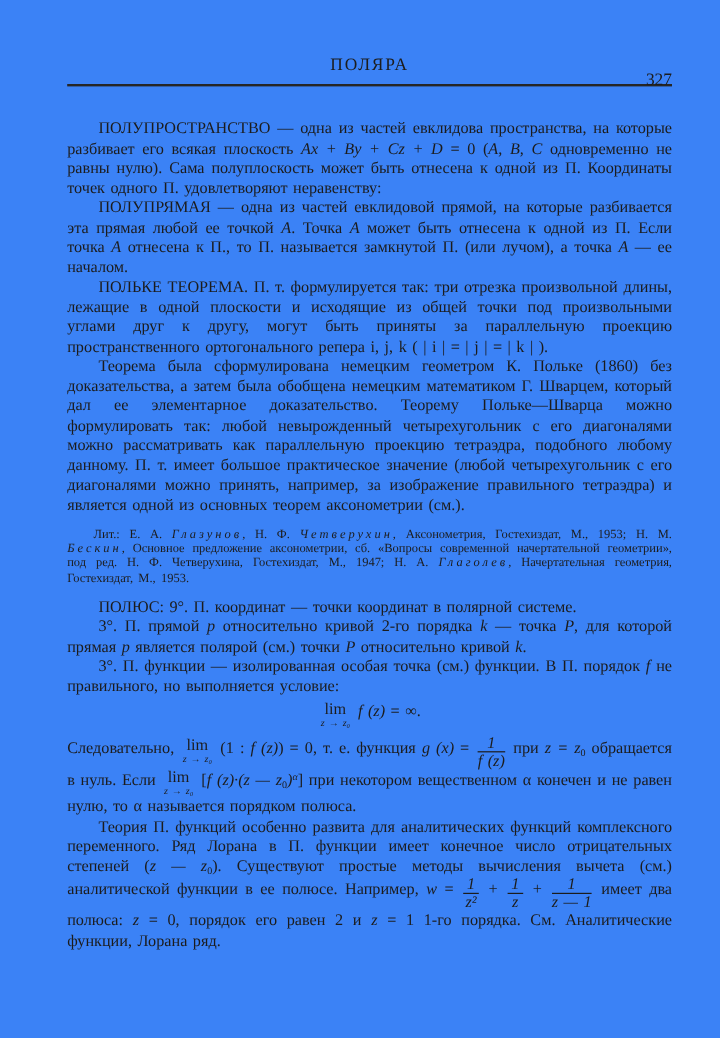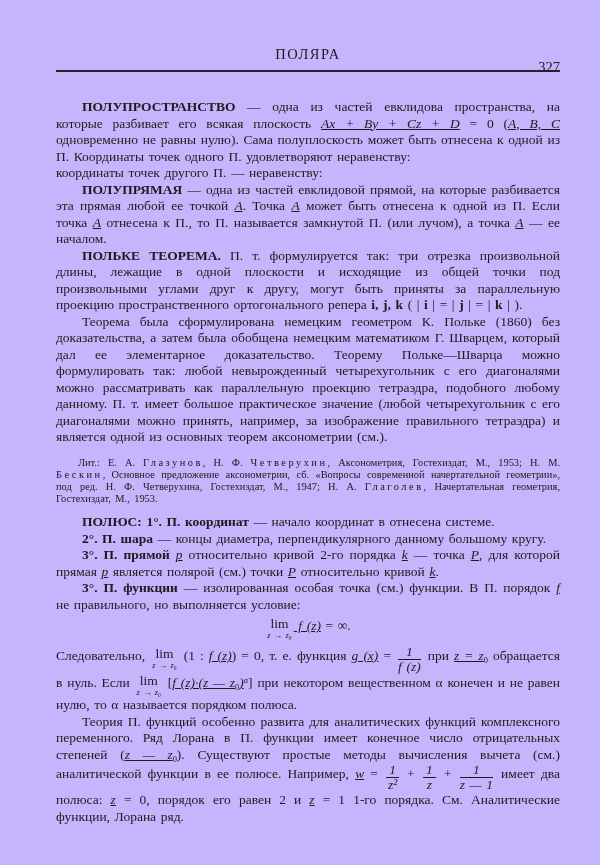--- a/index.html
+++ b/index.html
@@ -1,21 +1,21 @@
 <!DOCTYPE html>
 <html lang="ru"><head>
 <meta charset="utf-8">
 <style>
   html, body { margin: 0; padding: 0; background: #d9d9d6; }
   .page {
     position: relative;
     width: 600px;
     height: 865px;
     margin: 0 auto;
-    background: #c4b5fd;
+    background: #3b82f6;
     box-sizing: border-box;
     padding: 46px 40px 0 56px;
     overflow: hidden;
     color: #1c1c1c;
     font-family: "Liberation Serif", "DejaVu Serif", serif;
   }
   .header-row {
     position: relative;
     text-align: center;
     font-size: 14.5px;
@@ -39,23 +39,23 @@
   .block.pn { text-indent: 0; }
   .block.formula { text-align: center; text-indent: 0; margin: 4px 0 5px; }
   .block.lit {
     font-size: 10.4px;
     line-height: 12.2px;
     margin: 11px 0 9px;
     text-indent: 22px;
     word-spacing: 0.18em;
   }
   .seg-n { }
-  .seg-b { font-weight: bold; }
-  .seg-i { font-style: italic; text-decoration: underline; }
-  .seg-sp { letter-spacing: 2.5px; }
+  .seg-b { font-weight: normal; }
+  .seg-i { font-style: italic; }
+  .seg-sp { letter-spacing: 2.5px; font-style: italic; }
   .seg-sub { font-size: 0.62em; vertical-align: -0.3em; line-height: 0; }
   .seg-sup { font-size: 0.62em; vertical-align: 0.5em; line-height: 0; font-style: italic; }
   .frac {
     display: inline-block;
     vertical-align: -0.8em;
     text-align: center;
     line-height: 1.05;
     margin: 0 2px;
     font-style: italic;
     text-indent: 0;
@@ -78,26 +78,24 @@
 <body>
 
 <div class="page">
   <div class="header-row">
     <span class="running-title">ПОЛЯРА</span>
     <span class="page-number">327</span>
   </div>
   <hr class="header-rule">
   <div class="article-body">
       <div class="block p"><span class="seg-b">ПОЛУПРОСТРАНСТВО</span><span class="seg-n"> — одна из частей евклидова пространства, на которые разбивает его всякая плоскость </span><span class="seg-i">Ax + By + Cz + D</span><span class="seg-n"> = 0 (</span><span class="seg-i">A, B, C</span><span class="seg-n"> одновременно не равны нулю). Сама полуплоскость может быть отнесена к одной из П. Координаты точек одного П. удовлетворяют неравенству:</span></div>
-      <div class="block pn"><span class="seg-n">координаты точек другого П. — неравенству:</span></div>
       <div class="block p"><span class="seg-b">ПОЛУПРЯМАЯ</span><span class="seg-n"> — одна из частей евклидовой прямой, на которые разбивается эта прямая любой ее точкой </span><span class="seg-i">А</span><span class="seg-n">. Точка </span><span class="seg-i">А</span><span class="seg-n"> может быть отнесена к одной из П. Если точка </span><span class="seg-i">А</span><span class="seg-n"> отнесена к П., то П. называется замкнутой П. (или лучом), а точка </span><span class="seg-i">А</span><span class="seg-n"> — ее началом.</span></div>
       <div class="block p"><span class="seg-b">ПОЛЬКЕ ТЕОРЕМА.</span><span class="seg-n"> П. т. формулируется так: три отрезка произвольной длины, лежащие в одной плоскости и исходящие из общей точки под произвольными углами друг к другу, могут быть приняты за параллельную проекцию пространственного ортогонального репера </span><span class="seg-b">i, j, k</span><span class="seg-n"> ( | </span><span class="seg-b">i</span><span class="seg-n"> | = | </span><span class="seg-b">j</span><span class="seg-n"> | = | </span><span class="seg-b">k</span><span class="seg-n"> | ).</span></div>
       <div class="block p"><span class="seg-n">Теорема была сформулирована немецким геометром К. Польке (1860) без доказательства, а затем была обобщена немецким математиком Г. Шварцем, который дал ее элементарное доказательство. Теорему Польке—Шварца можно формулировать так: любой невырожденный четырехугольник с его диагоналями можно рассматривать как параллельную проекцию тетраэдра, подобного любому данному. П. т. имеет большое практическое значение (любой четырехугольник с его диагоналями можно принять, например, за изображение правильного тетраэдра) и является одной из основных теорем аксонометрии (см.).</span></div>
       <div class="block lit"><span class="seg-n">Лит.: Е. А. </span><span class="seg-sp">Глазунов</span><span class="seg-n">, Н. Ф. </span><span class="seg-sp">Четверухин</span><span class="seg-n">, Аксонометрия, Гостехиздат, М., 1953; Н. М. </span><span class="seg-sp">Бескин</span><span class="seg-n">, Основное предложение аксонометрии, сб. «Вопросы современной начертательной геометрии», под ред. Н. Ф. Четверухина, Гостехиздат, М., 1947; Н. А. </span><span class="seg-sp">Глаголев</span><span class="seg-n">, Начертательная геометрия, Гостехиздат, М., 1953.</span></div>
-      <div class="block p"><span class="seg-b">ПОЛЮС: 1°. П. координат</span><span class="seg-n"> — начало координат в отнесена системе.</span></div>
-      <div class="block p"><span class="seg-b">2°. П. шара</span><span class="seg-n"> — концы диаметра, перпендикулярного данному большому кругу.</span></div>
+      <div class="block p"><span class="seg-b">ПОЛЮС: 9°. П. координат</span><span class="seg-n"> — точки координат в полярной системе.</span></div>
       <div class="block p"><span class="seg-b">3°. П. прямой </span><span class="seg-i">p</span><span class="seg-n"> относительно кривой 2-го порядка </span><span class="seg-i">k</span><span class="seg-n"> — точка </span><span class="seg-i">P</span><span class="seg-n">, для которой прямая </span><span class="seg-i">p</span><span class="seg-n"> является полярой (см.) точки </span><span class="seg-i">P</span><span class="seg-n"> относительно кривой </span><span class="seg-i">k</span><span class="seg-n">.</span></div>
       <div class="block p"><span class="seg-b">3°. П. функции</span><span class="seg-n"> — изолированная особая точка (см.) функции. В П. порядок </span><span class="seg-i">f</span><span class="seg-n"> не правильного, но выполняется условие:</span></div>
       <div class="block formula"><span class="lim"><span class="lim-top">lim</span><span class="lim-under">z → z₀</span></span><span class="seg-i"> f (z)</span><span class="seg-n"> = ∞.</span></div>
       <div class="block pn"><span class="seg-n">Следовательно, </span><span class="lim"><span class="lim-top">lim</span><span class="lim-under">z → z₀</span></span><span class="seg-n"> (1 : </span><span class="seg-i">f (z)</span><span class="seg-n">) = 0, т. е. функция </span><span class="seg-i">g (x)</span><span class="seg-n"> = </span><span class="frac"><span class="num">1</span><span class="den">f (z)</span></span><span class="seg-n"> при </span><span class="seg-i">z = z</span><span class="seg-sub">0</span><span class="seg-n"> обращается в нуль. Если </span><span class="lim"><span class="lim-top">lim</span><span class="lim-under">z → z₀</span></span><span class="seg-n"> [</span><span class="seg-i">f (z)·(z — z</span><span class="seg-sub">0</span><span class="seg-i">)</span><span class="seg-sup">α</span><span class="seg-n">] при некотором вещественном α конечен и не равен нулю, то α называется порядком полюса.</span></div>
       <div class="block p"><span class="seg-n">Теория П. функций особенно развита для аналитических функций комплексного переменного. Ряд Лорана в П. функции имеет конечное число отрицательных степеней (</span><span class="seg-i">z — z</span><span class="seg-sub">0</span><span class="seg-n">). Существуют простые методы вычисления вычета (см.) аналитической функции в ее полюсе. Например, </span><span class="seg-i">w</span><span class="seg-n"> = </span><span class="frac"><span class="num">1</span><span class="den">z²</span></span><span class="seg-n"> + </span><span class="frac"><span class="num">1</span><span class="den">z</span></span><span class="seg-n"> + </span><span class="frac"><span class="num">1</span><span class="den">z — 1</span></span><span class="seg-n"> имеет два полюса: </span><span class="seg-i">z</span><span class="seg-n"> = 0, порядок его равен 2 и </span><span class="seg-i">z</span><span class="seg-n"> = 1 1-го порядка. См. Аналитические функции, Лорана ряд.</span></div>
     </div>
 </div>
 
 </body></html>

